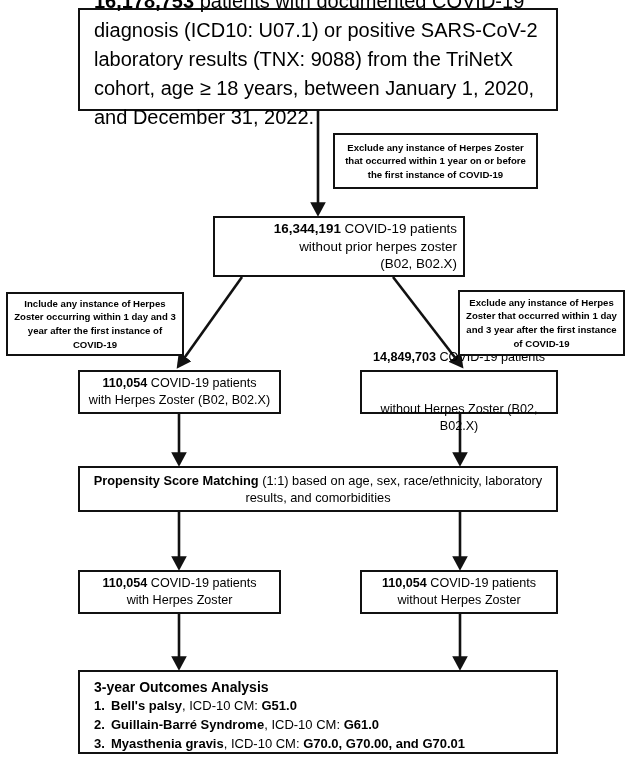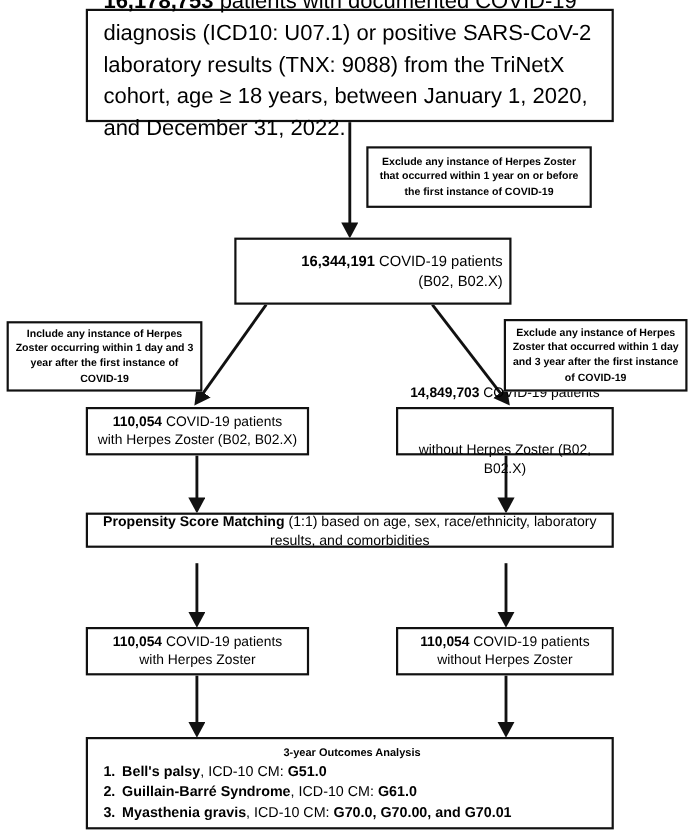--- a/index.html
+++ b/index.html
@@ -70,38 +70,38 @@
   }
   #box-nopriorhz .box-text { font-size: 13.4px; line-height: 1.32; }
 
   
   #box-hz-yes  { left: 78px;  top: 370px; width: 203px; height: 44px; padding: 2px 5px; }
   #box-hz-no   { left: 360px; top: 370px; width: 198px; height: 44px; padding: 2px 5px; gap: 35px; }
   #box-hz-yes .box-text, #box-hz-no .box-text { font-size: 12.6px; line-height: 1.35; }
 
   
   #box-psm {
-    left: 78px; top: 466px; width: 480px; height: 32px;
+    left: 78px; top: 466px; width: 480px; height: 46px;
     padding: 2px 10px;
   }
   #box-psm .box-text { font-size: 12.8px; line-height: 1.36; }
 
   
   #box-matched-yes { left: 78px;  top: 570px; width: 203px; height: 44px; padding: 2px 5px; }
   #box-matched-no  { left: 360px; top: 570px; width: 198px; height: 44px; padding: 2px 5px; }
   #box-matched-yes .box-text, #box-matched-no .box-text { font-size: 12.6px; line-height: 1.35; }
 
   
   #box-outcomes {
     left: 78px; top: 670px; width: 480px; height: 84px;
     padding: 4px 10px 4px 14px;
     justify-content: flex-start;
   }
   #outcomes-title {
-    font-size: 10px; font-weight: bold; text-align: center; margin: 3px 0 2px 0;
+    font-size: 14px; font-weight: bold; text-align: left; margin: 3px 0 2px 0;
   }
   .outcome-line {
     font-size: 13px; line-height: 1.45; text-align: left; white-space: nowrap;
   }
   .outcome-num { font-weight: bold; display: inline-block; width: 17px; }
 
   
   #connectors {
     position: absolute; left: 0; top: 0; width: 629px; height: 762px;
     z-index: 1;
@@ -141,20 +141,21 @@
   <div class="box" id="box-source">
     <span class="box-text"><b>16,178,753</b><span> patients with documented COVID-19 diagnosis (ICD10: U07.1) or positive SARS-CoV-2 laboratory results (TNX: 9088) from the TriNetX cohort, age ≥ 18 years, between January 1, 2020, and December 31, 2022.</span></span>
   </div>
 
   <div class="note" id="note-exclude-prior">
     <span>Exclude any instance of Herpes Zoster that occurred within 1 year on or before the first instance of COVID-19</span>
   </div>
 
   <div class="box" id="box-nopriorhz">
     <span class="box-text ctr"><b>16,344,191</b><span> COVID-19 patients</span></span>
+    <span class="box-text ctr">without prior herpes zoster</span>
     <span class="box-text ctr">(B02, B02.X)</span>
   </div>
 
   <div class="note" id="note-include-hz">
     <span>Include any instance of Herpes Zoster occurring within 1 day and 3 year after the first instance of COVID-19</span>
   </div>
 
   <div class="note" id="note-exclude-hz">
     <span>Exclude any instance of Herpes Zoster that occurred within 1 day and 3 year after the first instance of COVID-19</span>
   </div>

